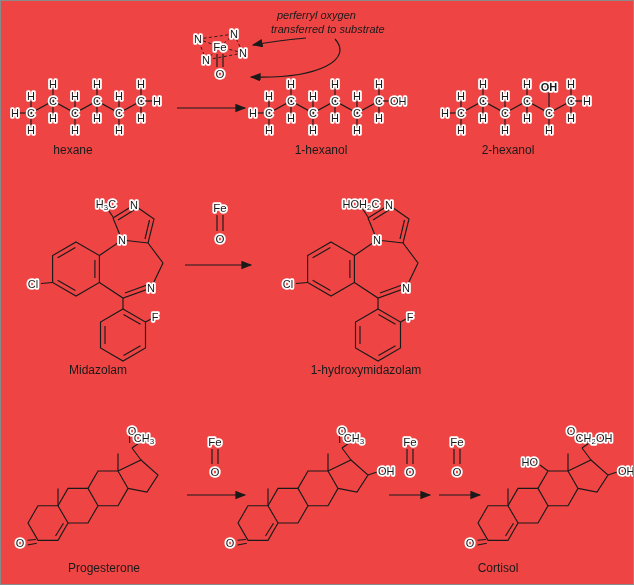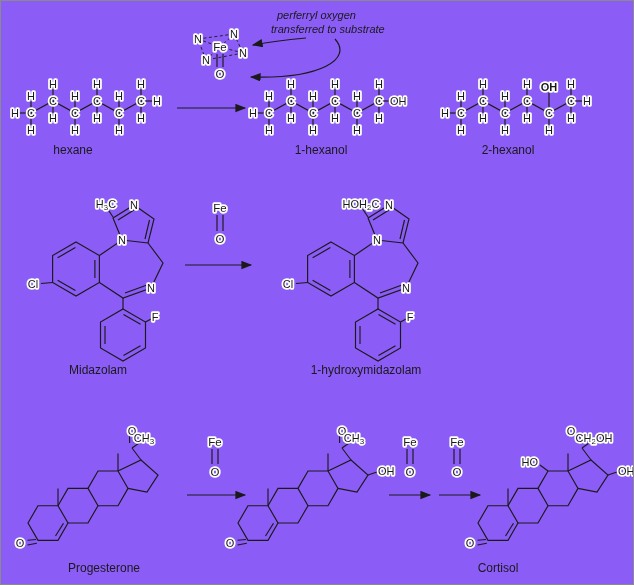--- a/index.html
+++ b/index.html
@@ -1,16 +1,16 @@
 <!DOCTYPE html>
 <html><head>
 <meta charset="utf-8">
 <style>
   html,body{margin:0;padding:0;background:#ffffff;}
-  #frame{position:relative;width:634px;height:585px;background:#8b5cf6;box-sizing:border-box;border:1px solid #8a8a8a;overflow:hidden;}
+  #frame{position:relative;width:634px;height:585px;background:#ef4444;box-sizing:border-box;border:1px solid #8a8a8a;overflow:hidden;}
   svg{position:absolute;left:0;top:0;}
   svg text, svg tspan{
     font-family:"Liberation Sans", sans-serif;
     font-size:11px; fill:#1a1a1a;
     text-anchor:middle; dominant-baseline:central;
     paint-order:stroke; stroke:#ffffff; stroke-width:3.5px; stroke-linejoin:round;
   }
   .sub{font-size:8px;}
   .lbl{font-size:12px; stroke-width:0;}
   .ann{font-style:italic; font-size:11px; text-anchor:start; stroke-width:0;}

